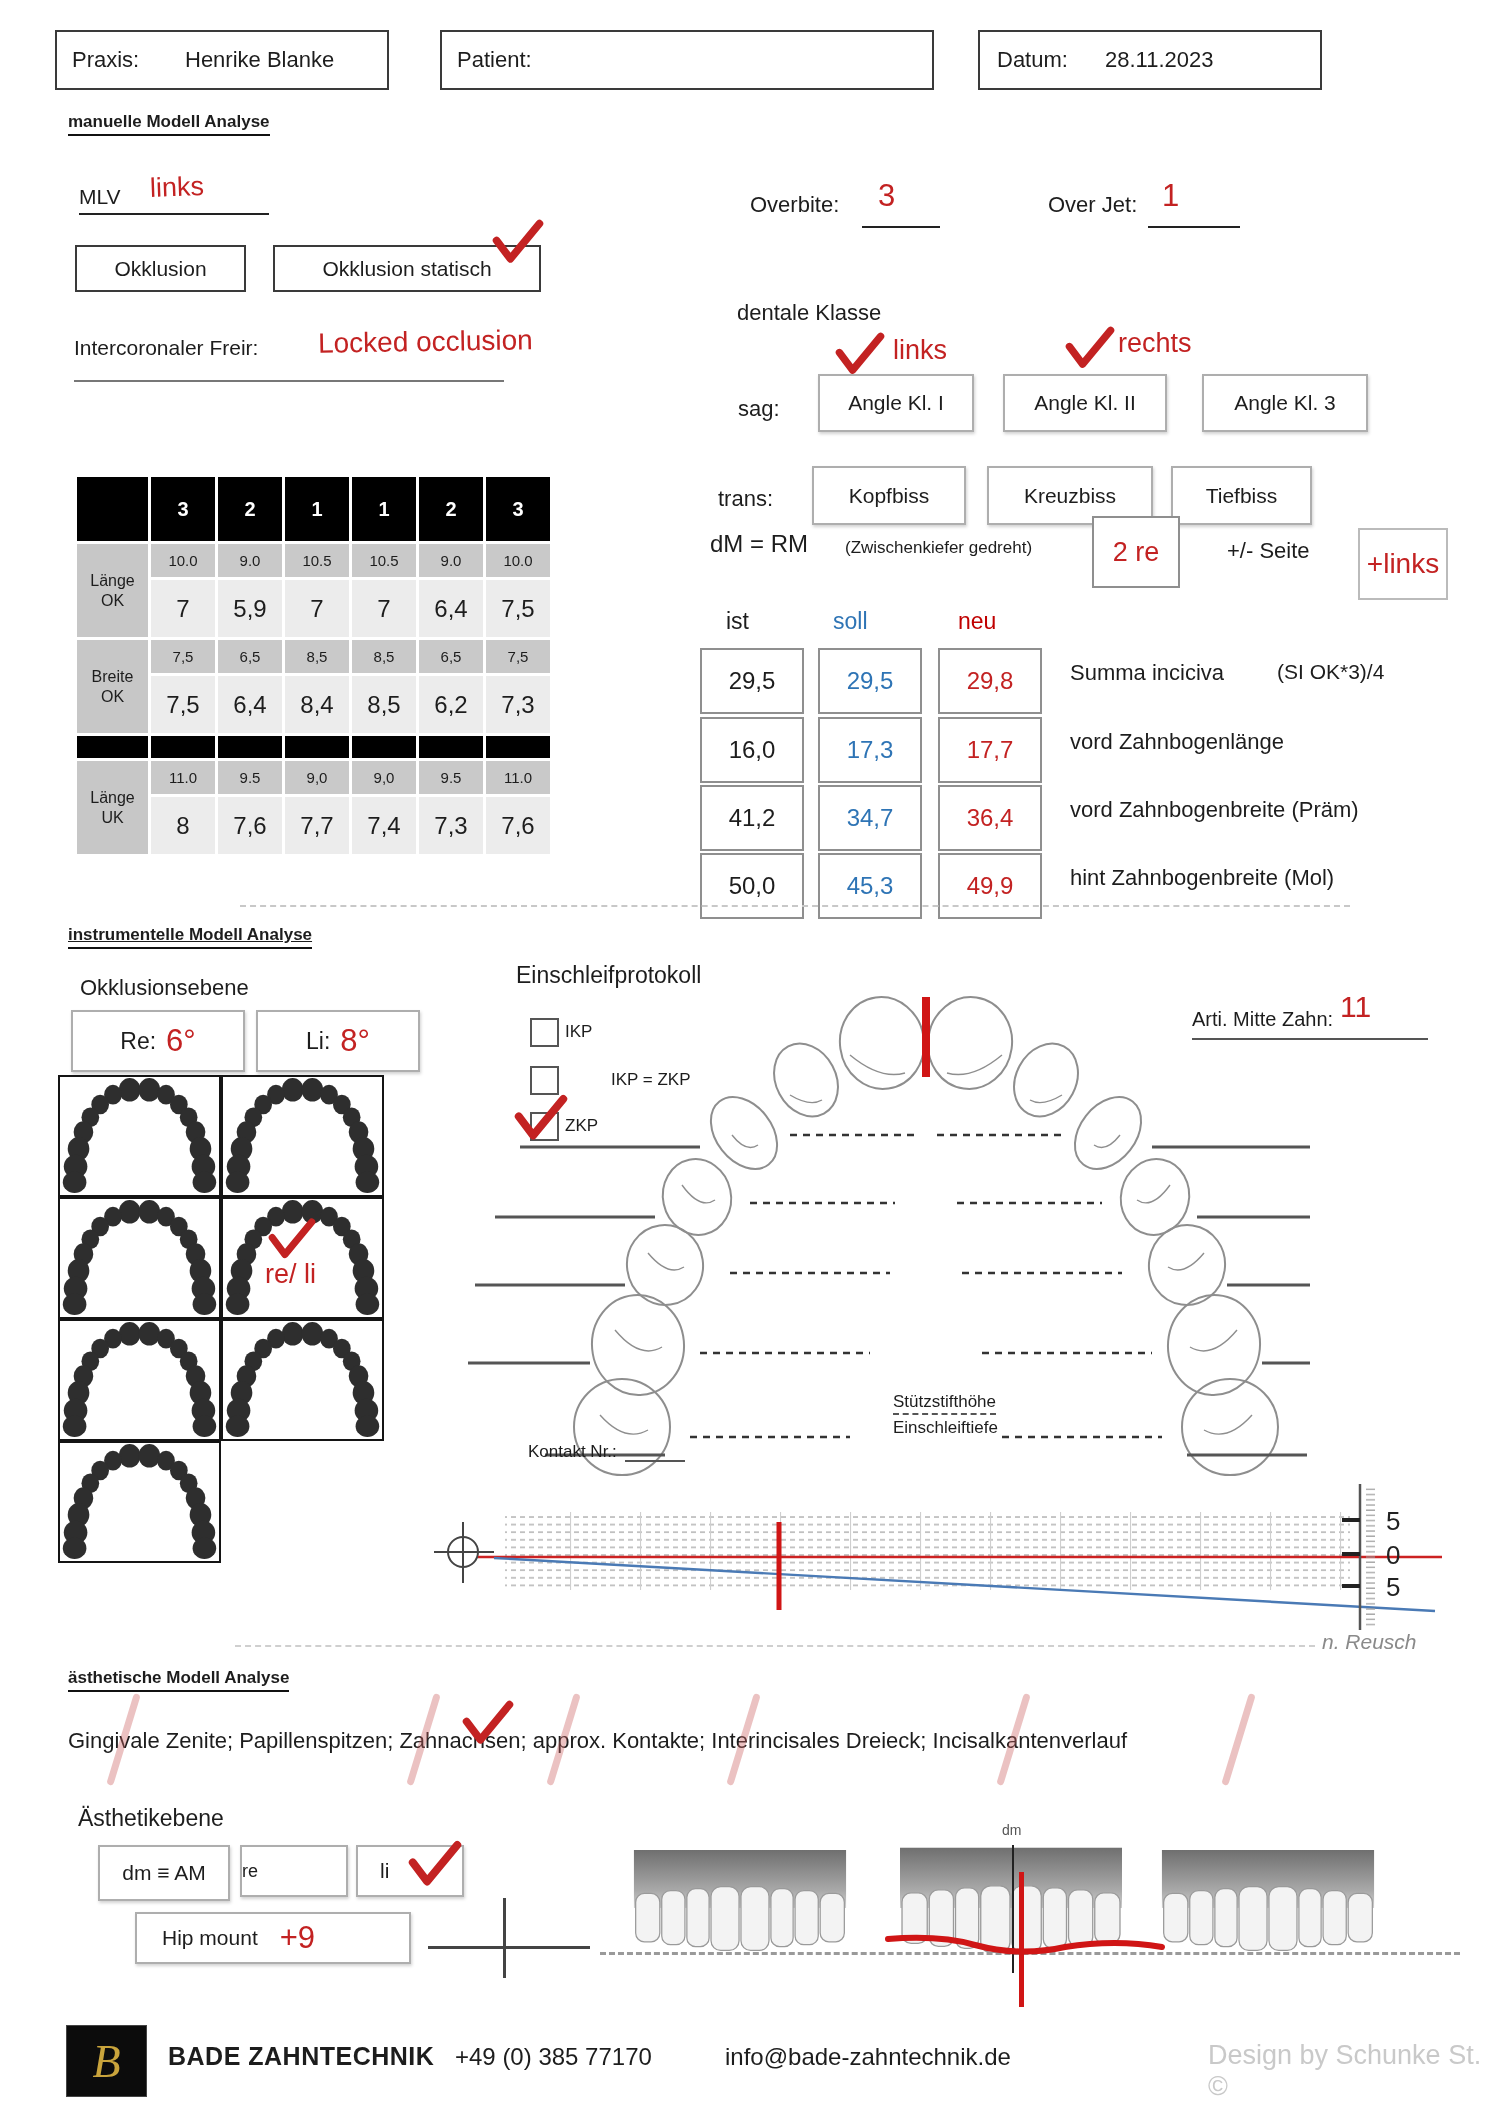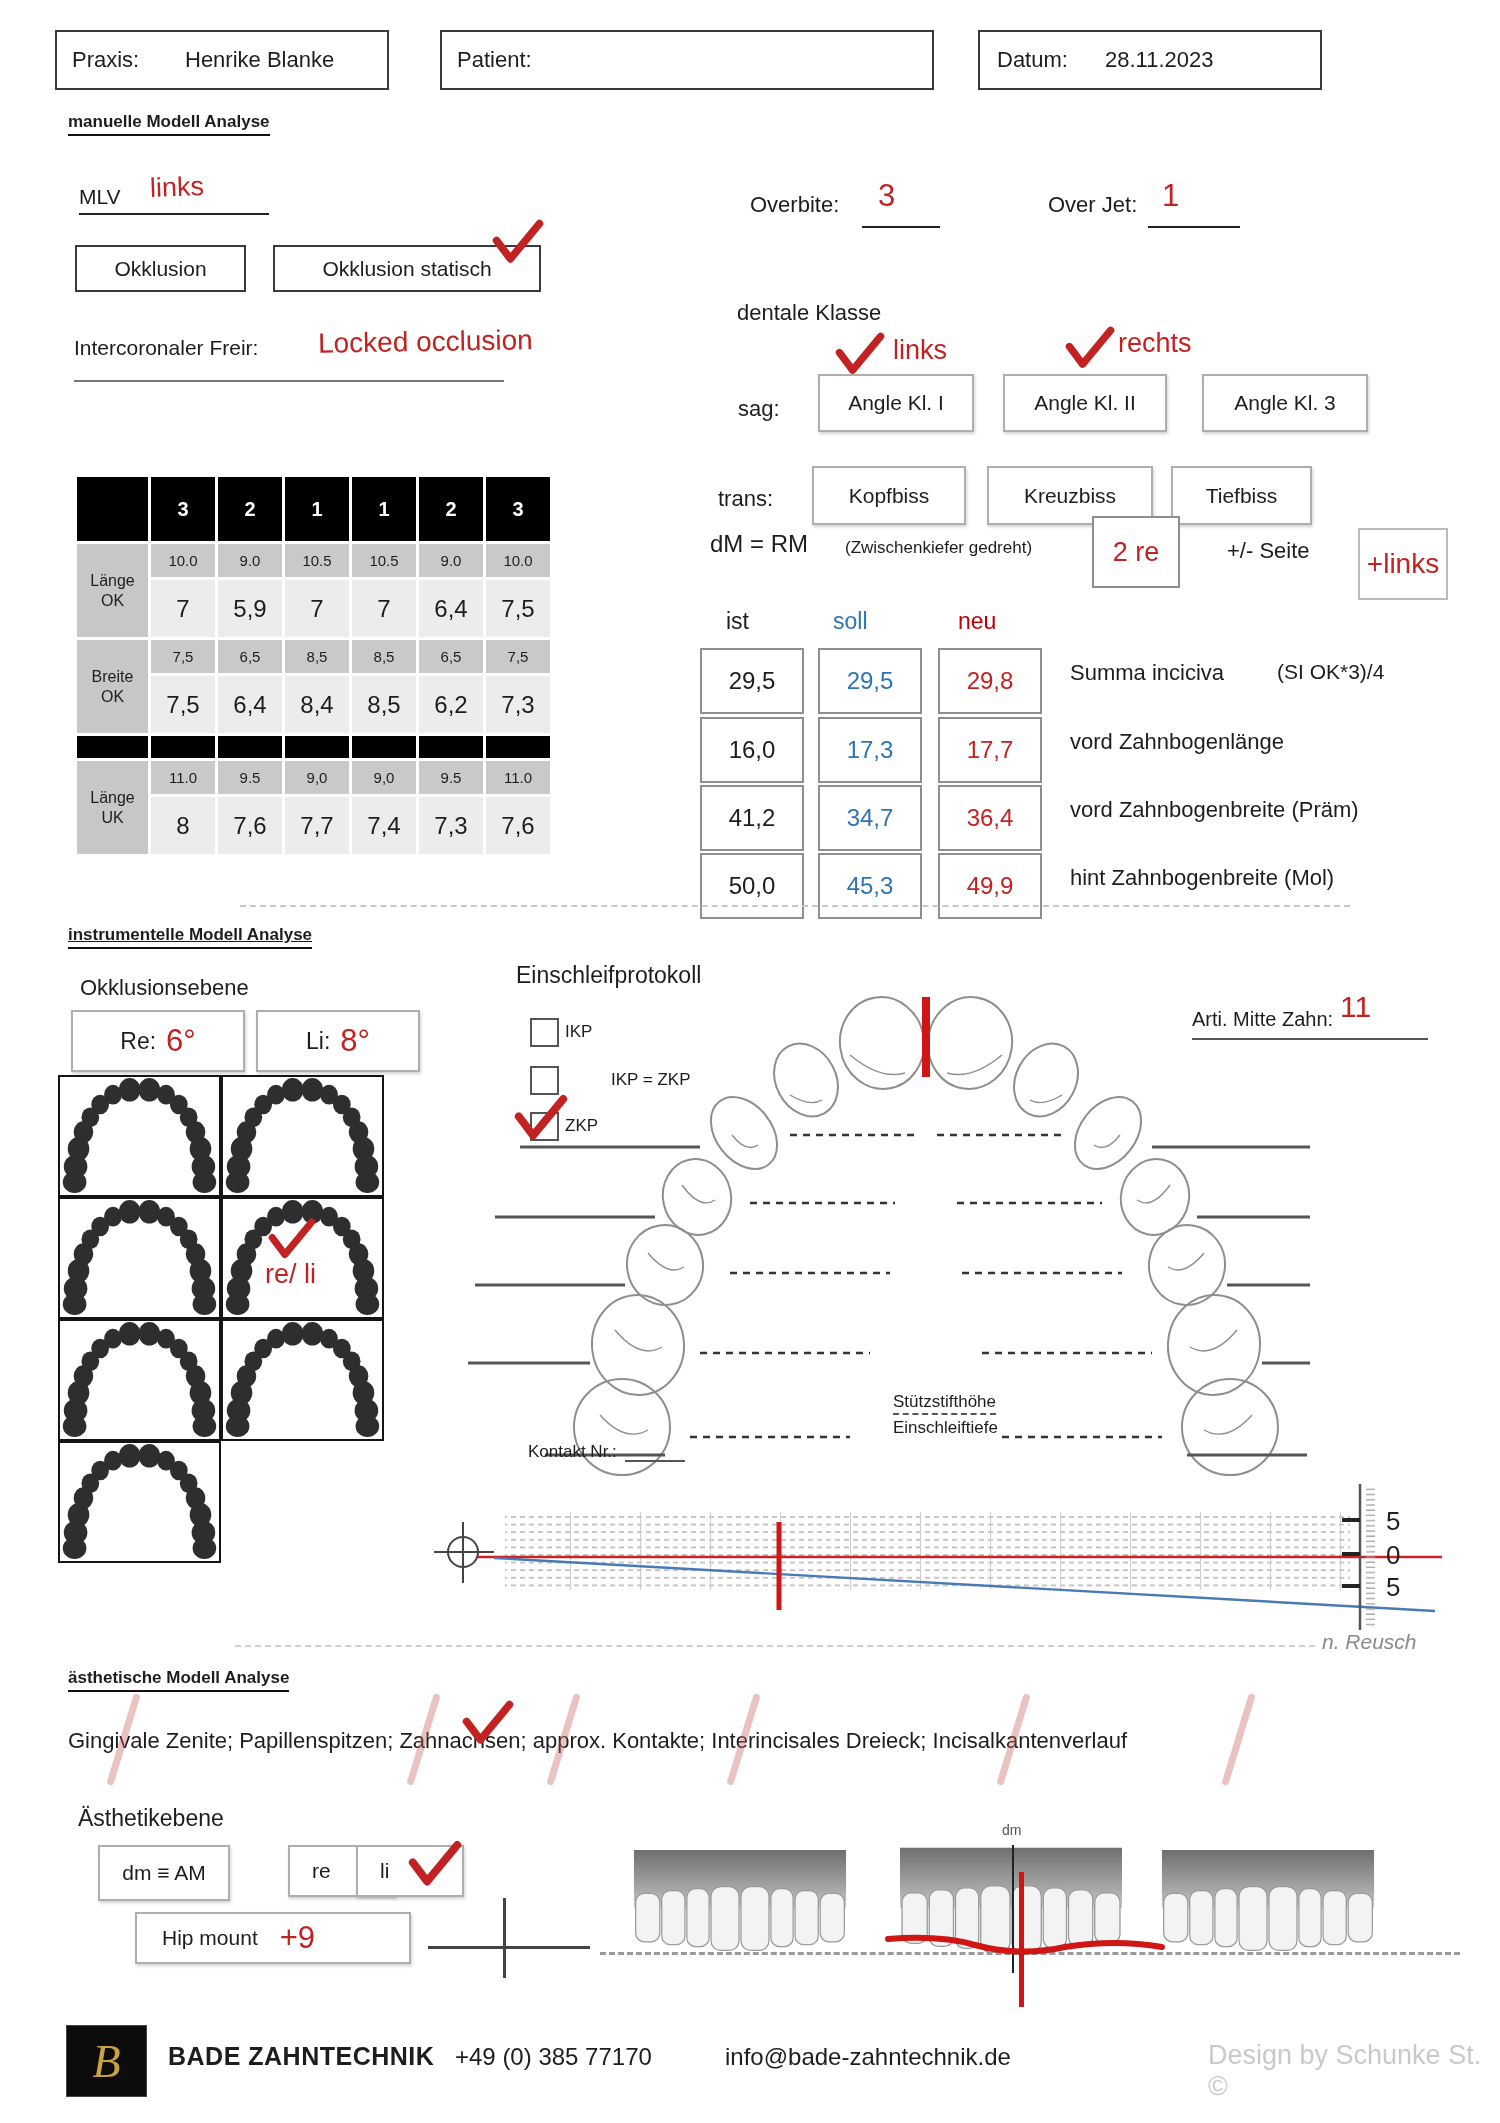--- a/index.html
+++ b/index.html
@@ -406,21 +406,21 @@
   <div class="slash" style="left:560px;top:1692px;"></div>
   <div class="slash" style="left:740px;top:1692px;"></div>
   <div class="slash" style="left:1010px;top:1692px;"></div>
   <div class="slash" style="left:1235px;top:1692px;"></div>
   <svg class="abs" style="left:462px;top:1698px;" width="52" height="50" viewBox="0 0 34 30">
       <use href="#check-sym"></use>
     </svg>
 
   <span class="abs" style="left:78px;top:1805px;font-size:23px;">Ästhetikebene</span>
   <div class="abs lbox" style="left:98px;top:1845px;width:128px;height:52px;font-size:21px;">dm ≡ AM</div>
-  <div class="abs lbox" style="left:240px;top:1845px;width:108px;height:52px;font-size:21px;justify-content:flex-start;padding-left:22px;box-sizing:border-box;margin-left:48px;">re</div>
+  <div class="abs lbox" style="left:240px;top:1845px;width:108px;height:52px;font-size:18px;justify-content:flex-start;box-sizing:border-box;">re</div>
   <div class="abs lbox" style="left:356px;top:1845px;width:108px;height:52px;font-size:21px;justify-content:flex-start;padding-left:22px;box-sizing:border-box;">li</div>
   <svg class="abs" style="left:408px;top:1838px;" width="54" height="52" viewBox="0 0 34 30">
       <use href="#check-sym"></use>
     </svg>
   <div class="abs lbox" style="left:135px;top:1912px;width:276px;height:52px;justify-content:flex-start;padding-left:25px;box-sizing:border-box;">
     <span style="font-size:21px;margin-right:22px;">Hip mount</span>
     <span class="hw" style="font-size:31px;">+9</span>
   </div>
   <div class="abs" style="left:503px;top:1898px;width:2.5px;height:80px;background:#444;"></div>
   <div class="abs" style="left:428px;top:1946px;width:162px;height:2.5px;background:#444;"></div>

